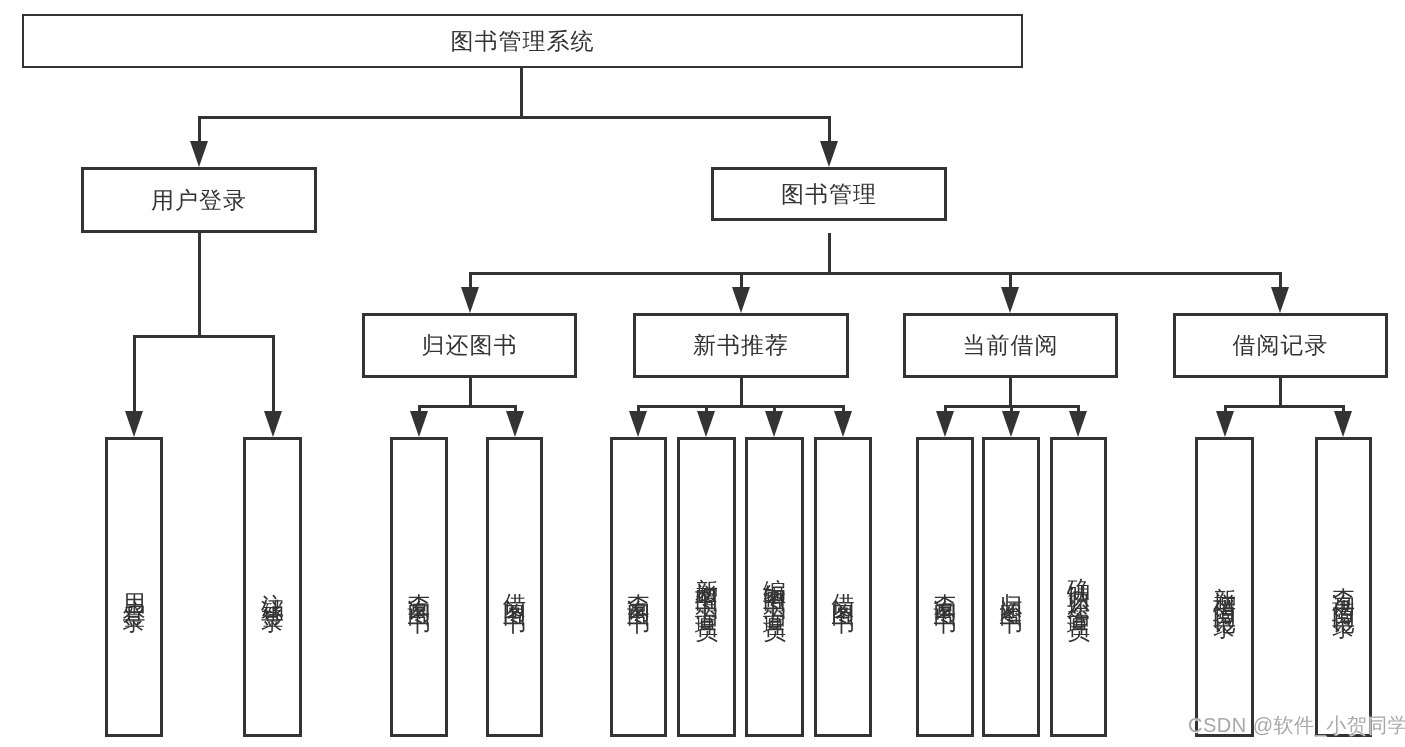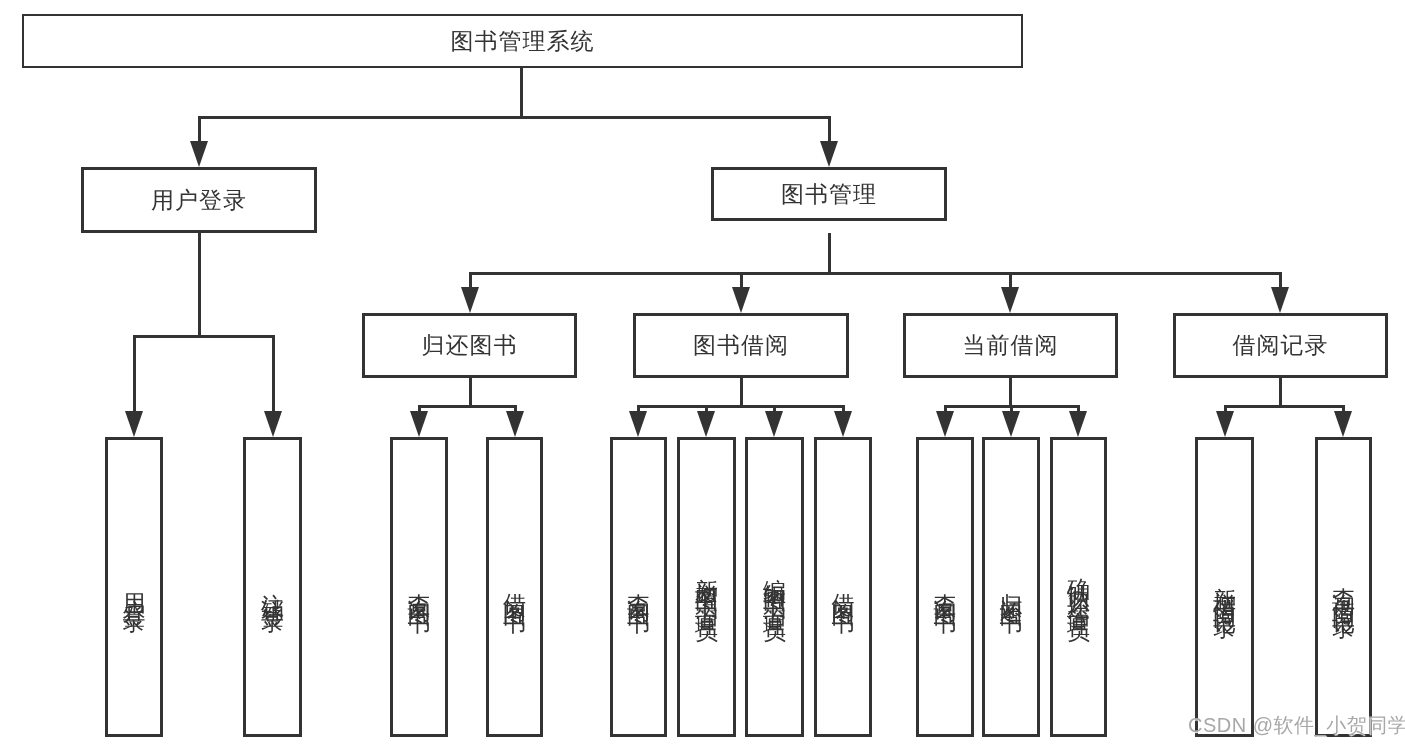--- a/index.html
+++ b/index.html
@@ -111,21 +111,21 @@
     <span>用户登录</span>
   </div>
   <div class="box" style="left:711px;top:167px;width:236px;height:54px">
     <span>图书管理</span>
   </div>
 
   <div class="box" style="left:362px;top:313px;width:215px;height:65px">
     <span>归还图书</span>
   </div>
   <div class="box" style="left:633px;top:313px;width:216px;height:65px">
-    <span>图书借阅</span>
+    <span>新书推荐</span>
   </div>
   <div class="box" style="left:1173px;top:313px;width:215px;height:65px">
     <span>借阅记录</span>
   </div>
   <div class="box" style="left:903px;top:313px;width:215px;height:65px">
     <span>当前借阅</span>
   </div>
 
   <div class="box" style="left:105px;top:437px;width:58px;height:300px">
     <span class="vtext">用户登录</span>

